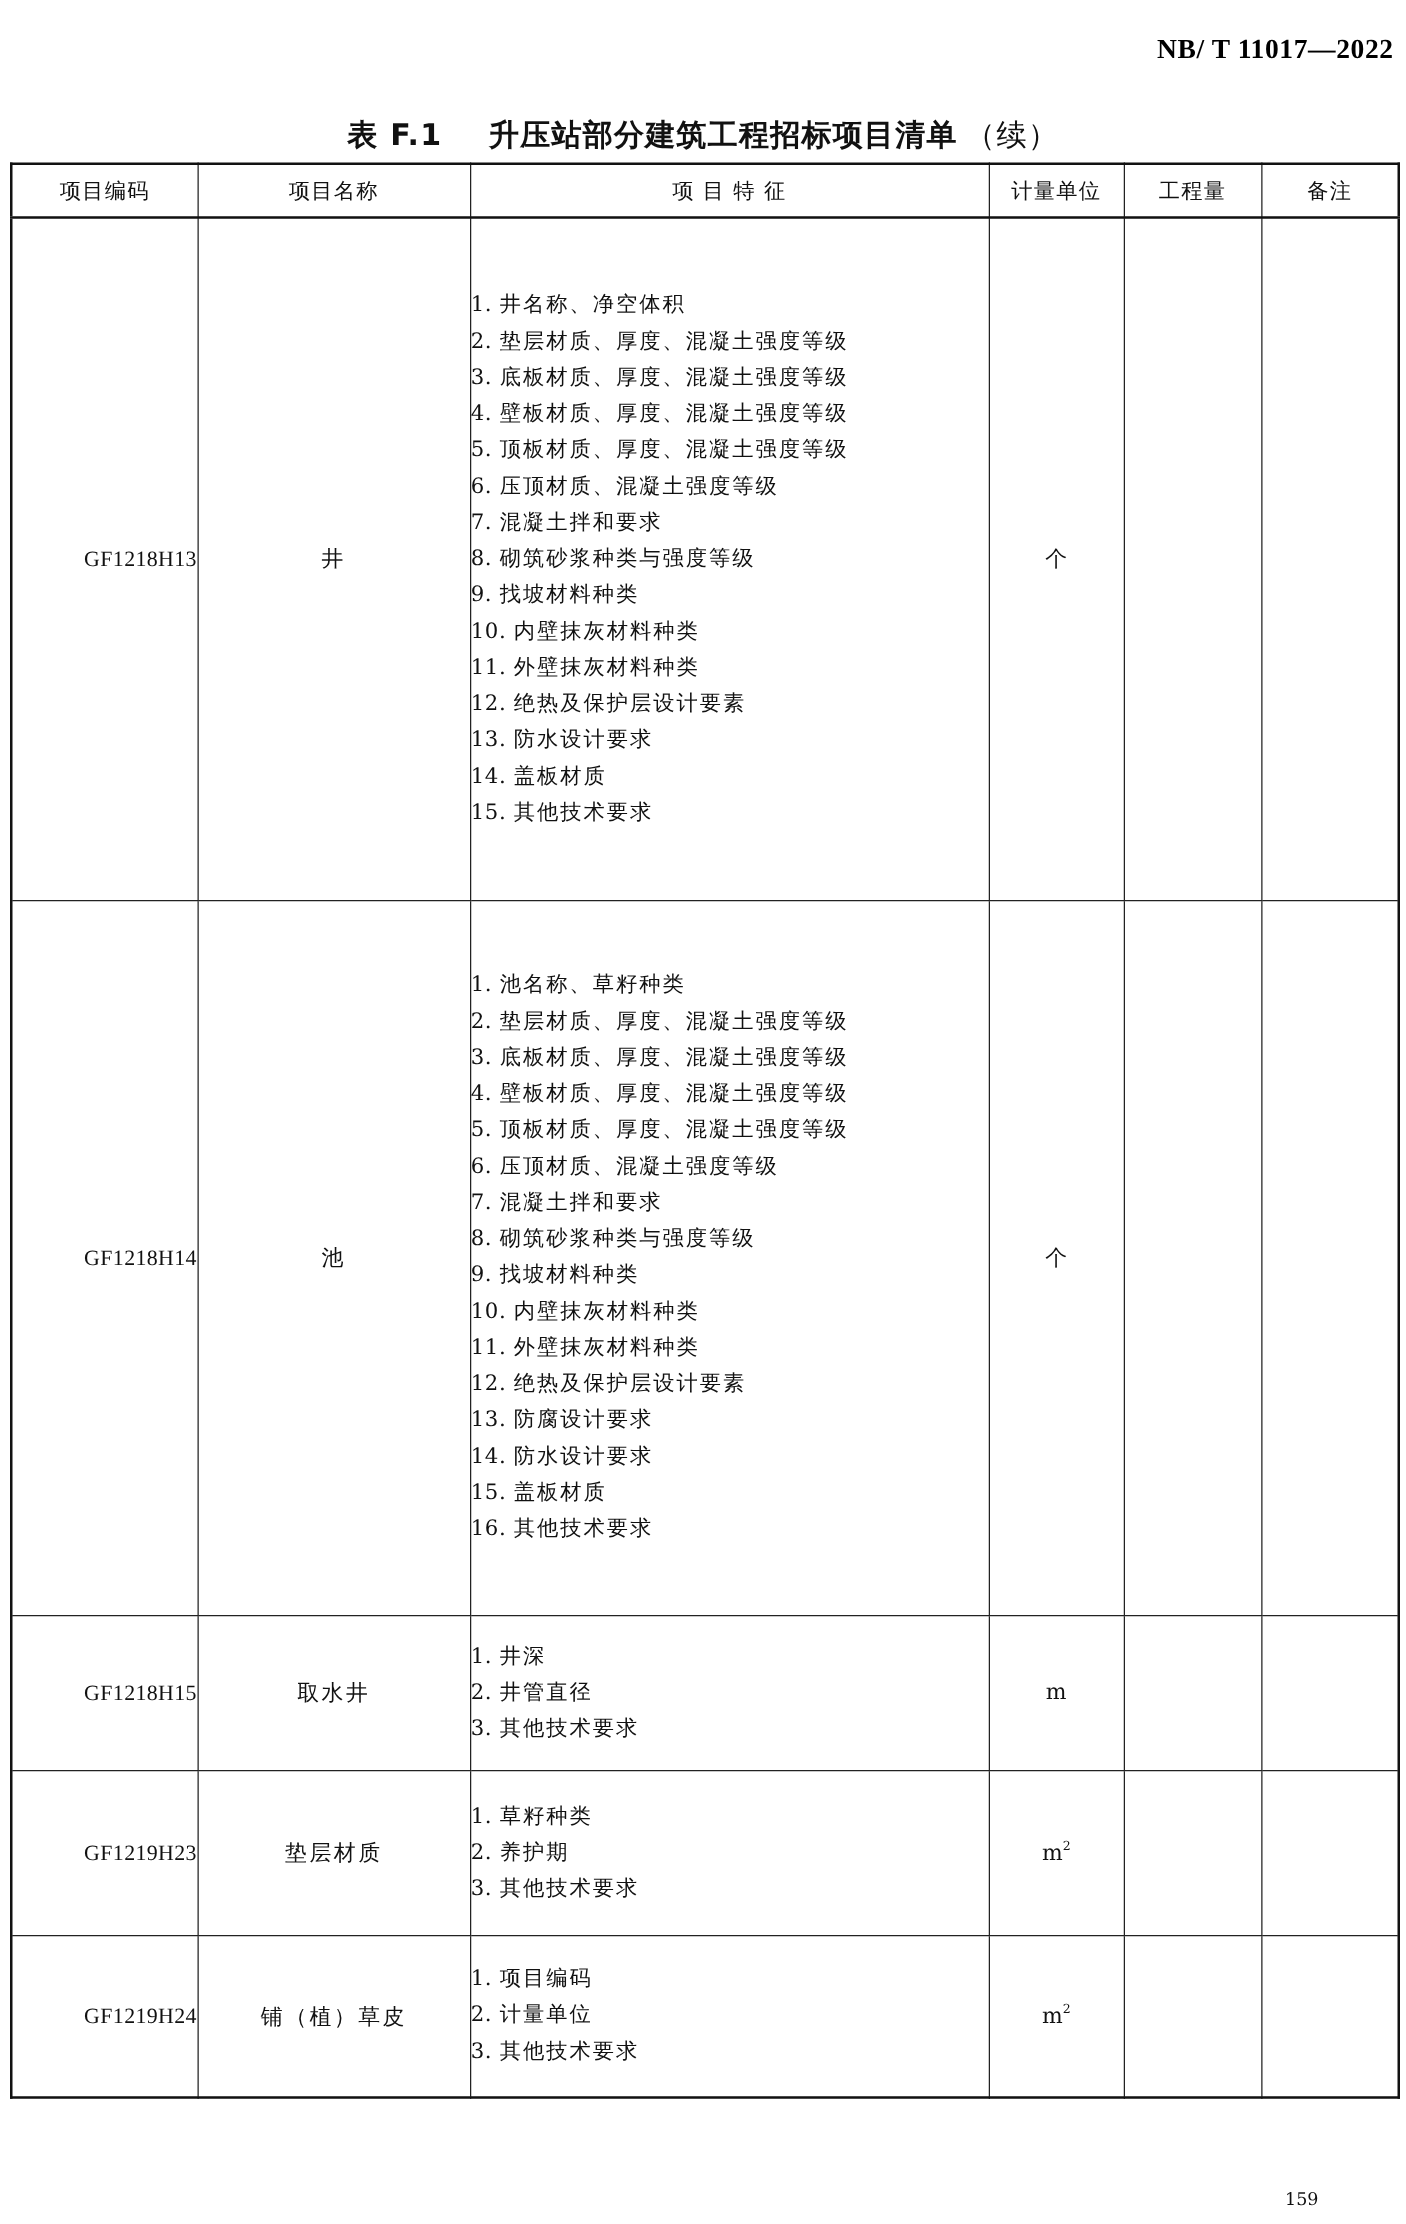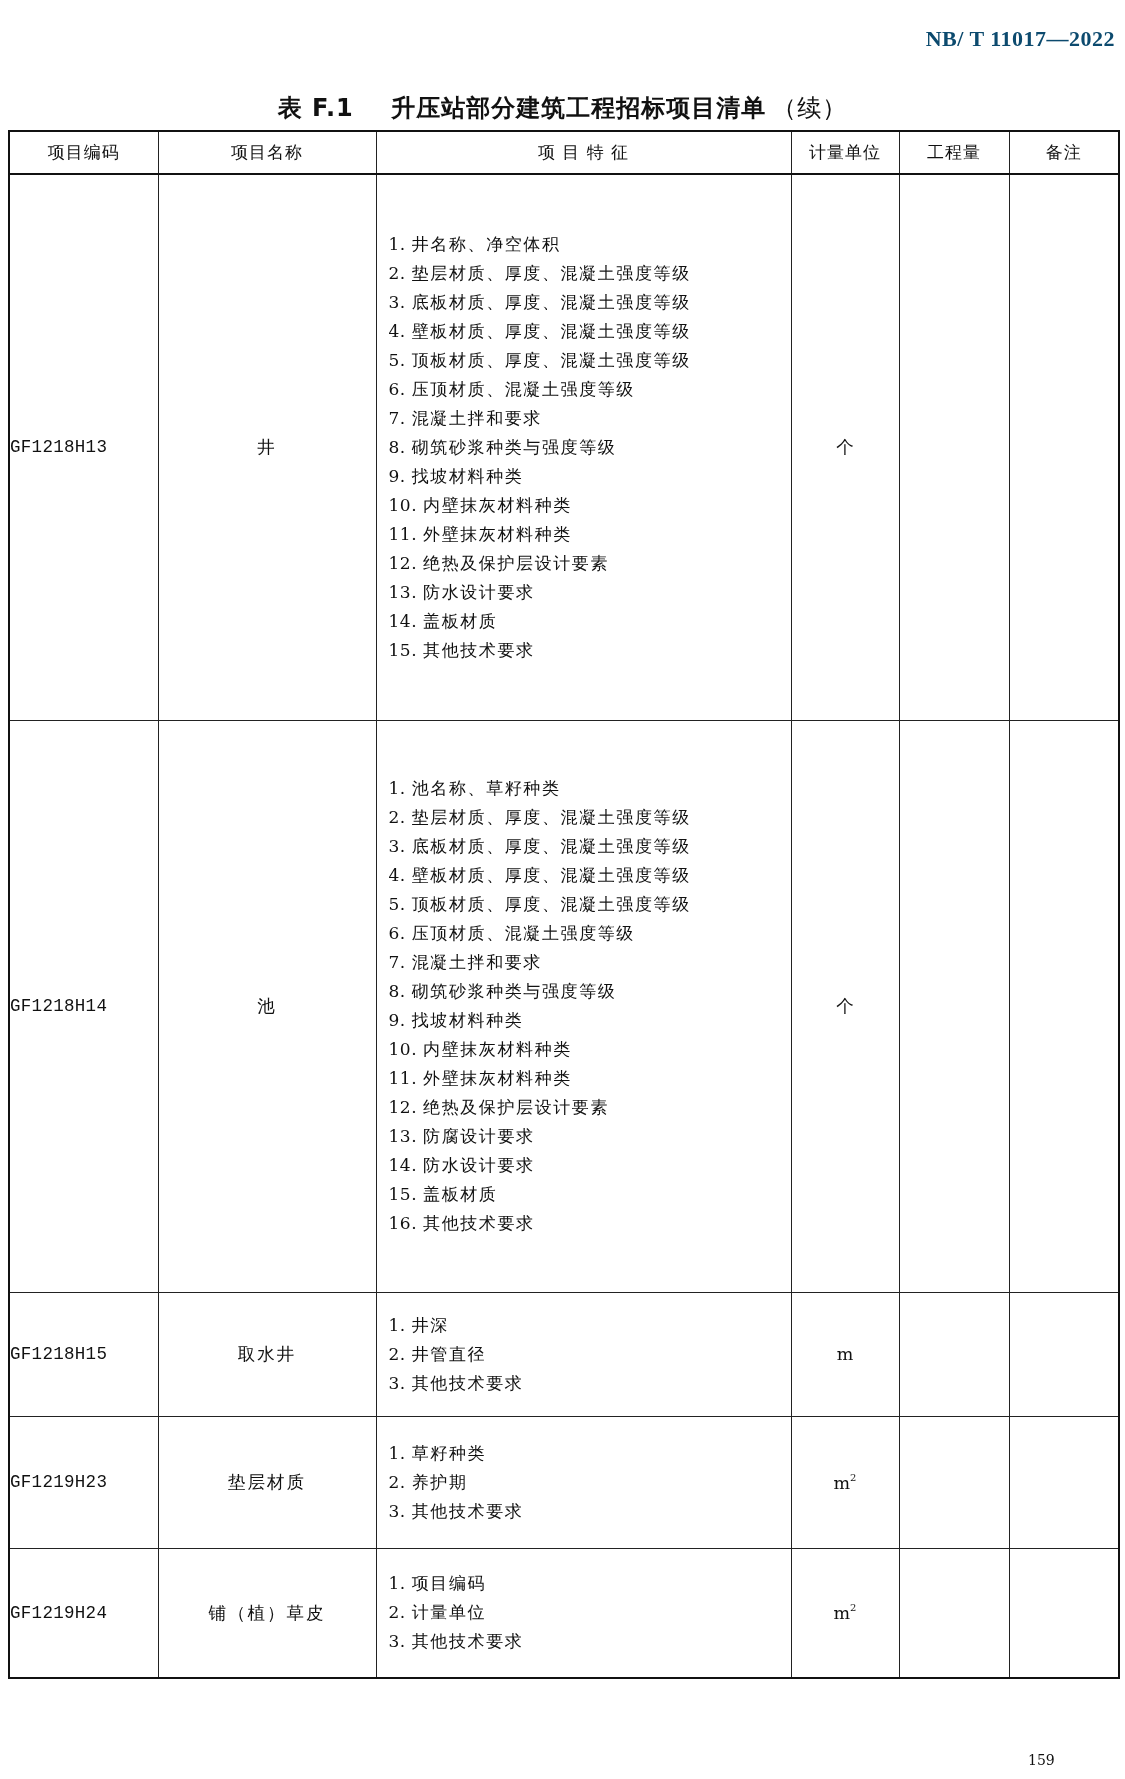--- a/index.html
+++ b/index.html
@@ -16,21 +16,21 @@
       color: #111111;
     }
     .std-code {
       position: absolute;
       top: 26px;
       right: 10px;
       font-family: "Liberation Serif", "DejaVu Serif", serif;
       font-weight: bold;
       font-size: 22px;
       letter-spacing: 0.5px;
-      color: #0c4a6e;
+      color: #000000;
     }
     .table-title {
       position: absolute;
       top: 92px;
       left: 0;
       width: 1125px;
       text-align: center;
       font-family: "DejaVu Sans", "Liberation Sans", sans-serif;
       font-weight: bold;
       font-size: 24px;
@@ -61,22 +61,22 @@
       height: 41px;
       text-align: center;
       font-family: "DejaVu Sans", "Liberation Sans", sans-serif;
       font-size: 17px;
       letter-spacing: 1px;
     }
     table.spec thead tr {
       border-bottom: 2px solid #111;
     }
     td.code {
-      text-align: left;
-      font-family: Liberation Mono, monospace;
+      text-align: right;
+      font-family: Liberation Serif, serif;
       font-size: 16.5px;
       letter-spacing: 0.3px;
     }
     td.name {
       text-align: center;
       font-family: "DejaVu Sans", "Liberation Sans", sans-serif;
       letter-spacing: 2px;
     }
     td.name.sub {
       letter-spacing: 1px;
@@ -90,21 +90,21 @@
     }
     td.unit.cjk {
       font-family: "DejaVu Sans", "Liberation Sans", sans-serif;
     }
     td.unit sup {
       font-size: 10px;
       vertical-align: 8px;
     }
     ol.feat {
       list-style: none;
-      margin: 12px;
+      margin: 0;
       padding: 0;
     }
     ol.feat li {
       height: 29px;
       line-height: 29px;
       font-family: "DejaVu Sans", "Liberation Sans", sans-serif;
       font-size: 17px;
       letter-spacing: 1.6px;
       white-space: nowrap;
     }

